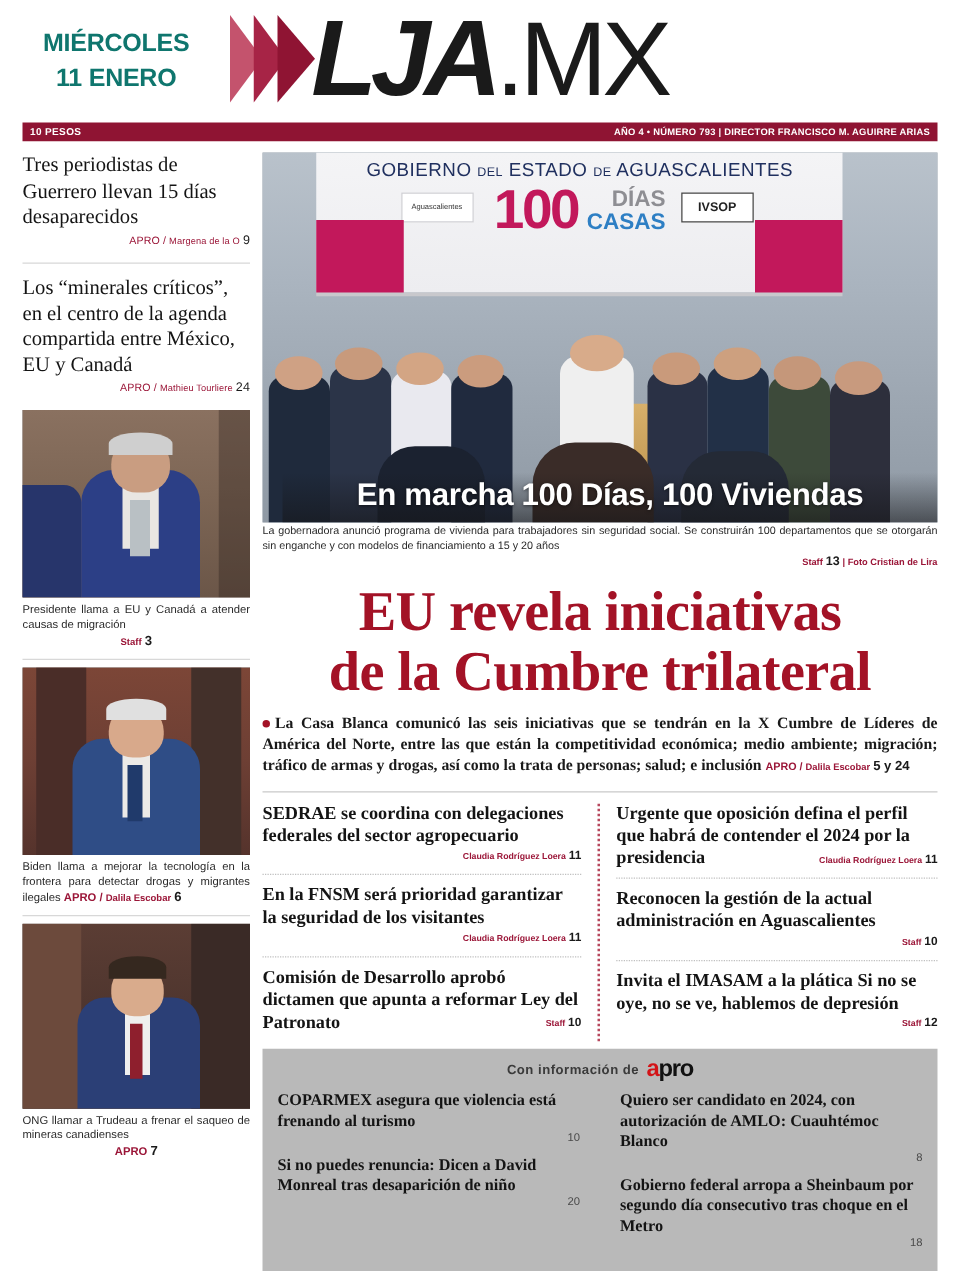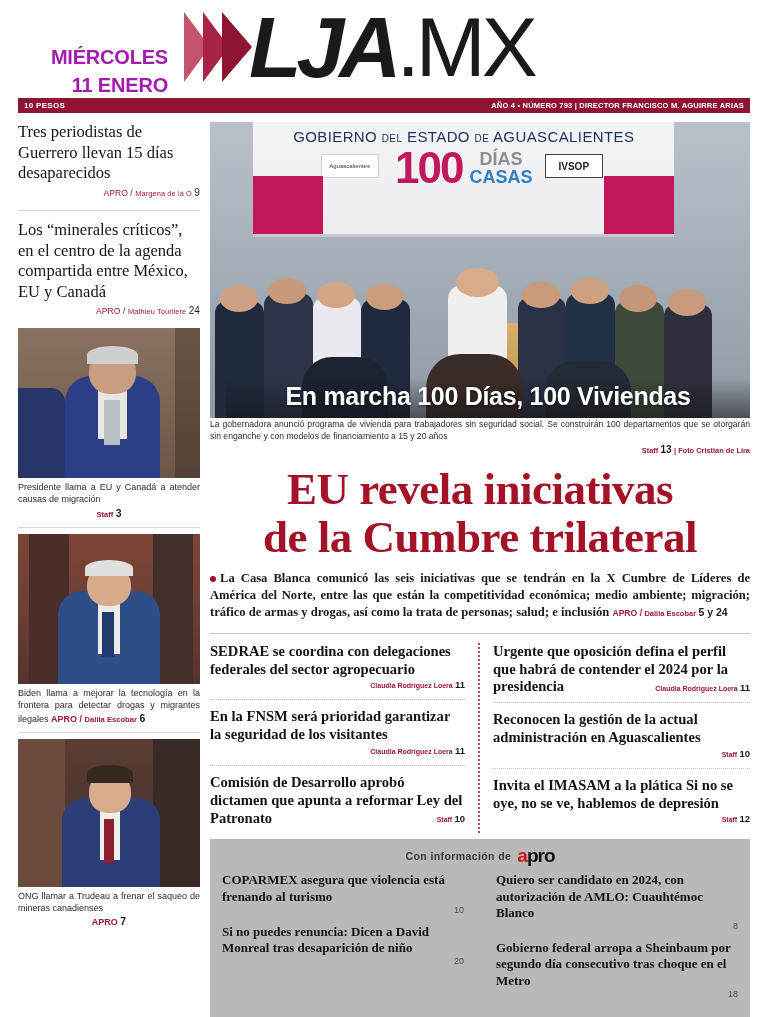--- a/index.html
+++ b/index.html
@@ -21,29 +21,28 @@
   
   .masthead{
     position:relative;
     height:98px;
     display:flex;
     align-items:flex-start;
   }
   .dateblock{
     width:150px;
     padding-top:22px;
-    text-align:right;
+    text-align:center;
     padding-right:12px;
     font-family:"Liberation Sans", sans-serif;
     font-weight:bold;
     font-size:20px;
     line-height:1.38;
-    color:#a21caf;
+    color:#0f766e;
     letter-spacing:-0.2px;
-    margin-top:22px;
   }
   .dateblock div{white-space:nowrap;}
   .logo-wrap{
     flex:1;
     display:flex;
     align-items:center;
     padding-top:12px;
     padding-left:4px;
   }
   .chevrons{
@@ -183,21 +182,21 @@
   .hero-gov .sm{font-size:10px;}
   .hero-100{
     position:absolute;top:26px;left:0;right:0;
     display:flex;align-items:center;justify-content:center;gap:7px;
   }
   .hero-100 .num{
     font-family:"Liberation Sans", sans-serif;
     font-weight:bold;font-size:44px;line-height:40px;
     color:#c2185b;letter-spacing:-2px;
   }
-  .hero-100 .stack{line-height:1;text-align:center;}
+  .hero-100 .stack{line-height:1;text-align:right;}
   .hero-100 .dias{font-family:"Liberation Sans",sans-serif;font-weight:bold;font-size:18px;color:#8e8e93;display:block;}
   .hero-100 .casas{font-family:"Liberation Sans",sans-serif;font-weight:bold;font-size:18px;color:#2e7fc4;display:block;}
   .hero-pink-l{position:absolute;left:0;bottom:0;width:70px;height:52%;background:#c2185b;}
   .hero-pink-r{position:absolute;right:0;bottom:0;width:70px;height:52%;background:#c2185b;}
   .hero-logo-box{
     position:absolute;left:16%;top:32px;width:56px;height:22px;
     background:#fff;border:1px solid #cfcfd4;
     font-family:"Liberation Sans",sans-serif;font-size:6px;color:#333;
     display:flex;align-items:center;justify-content:center;
   }

